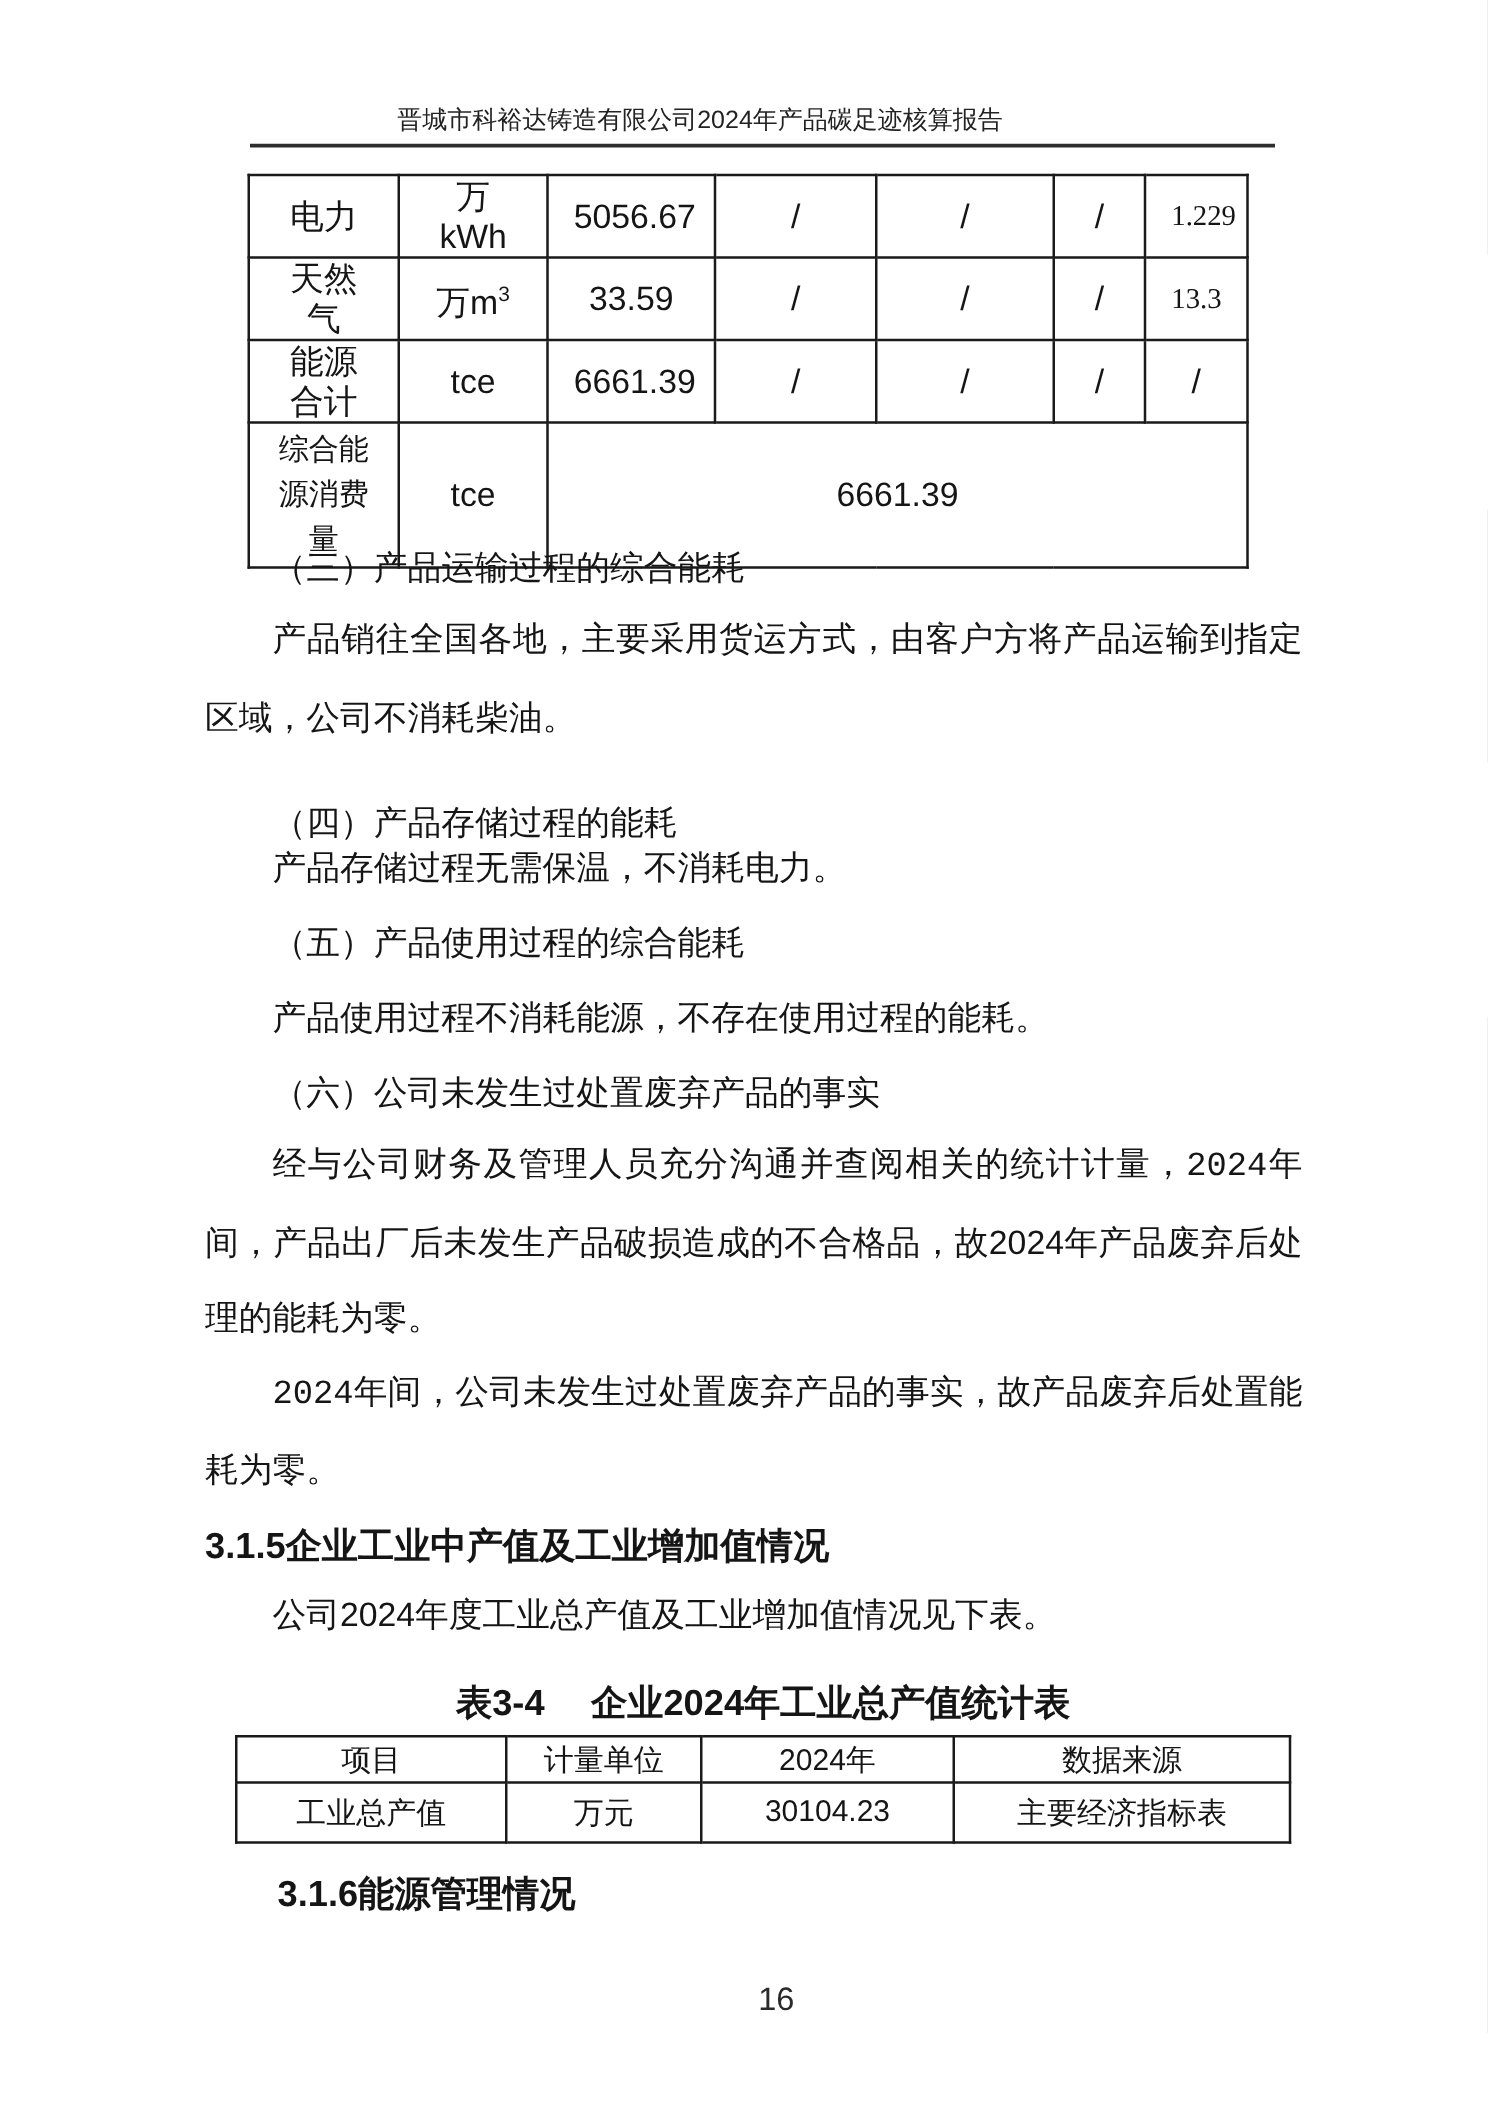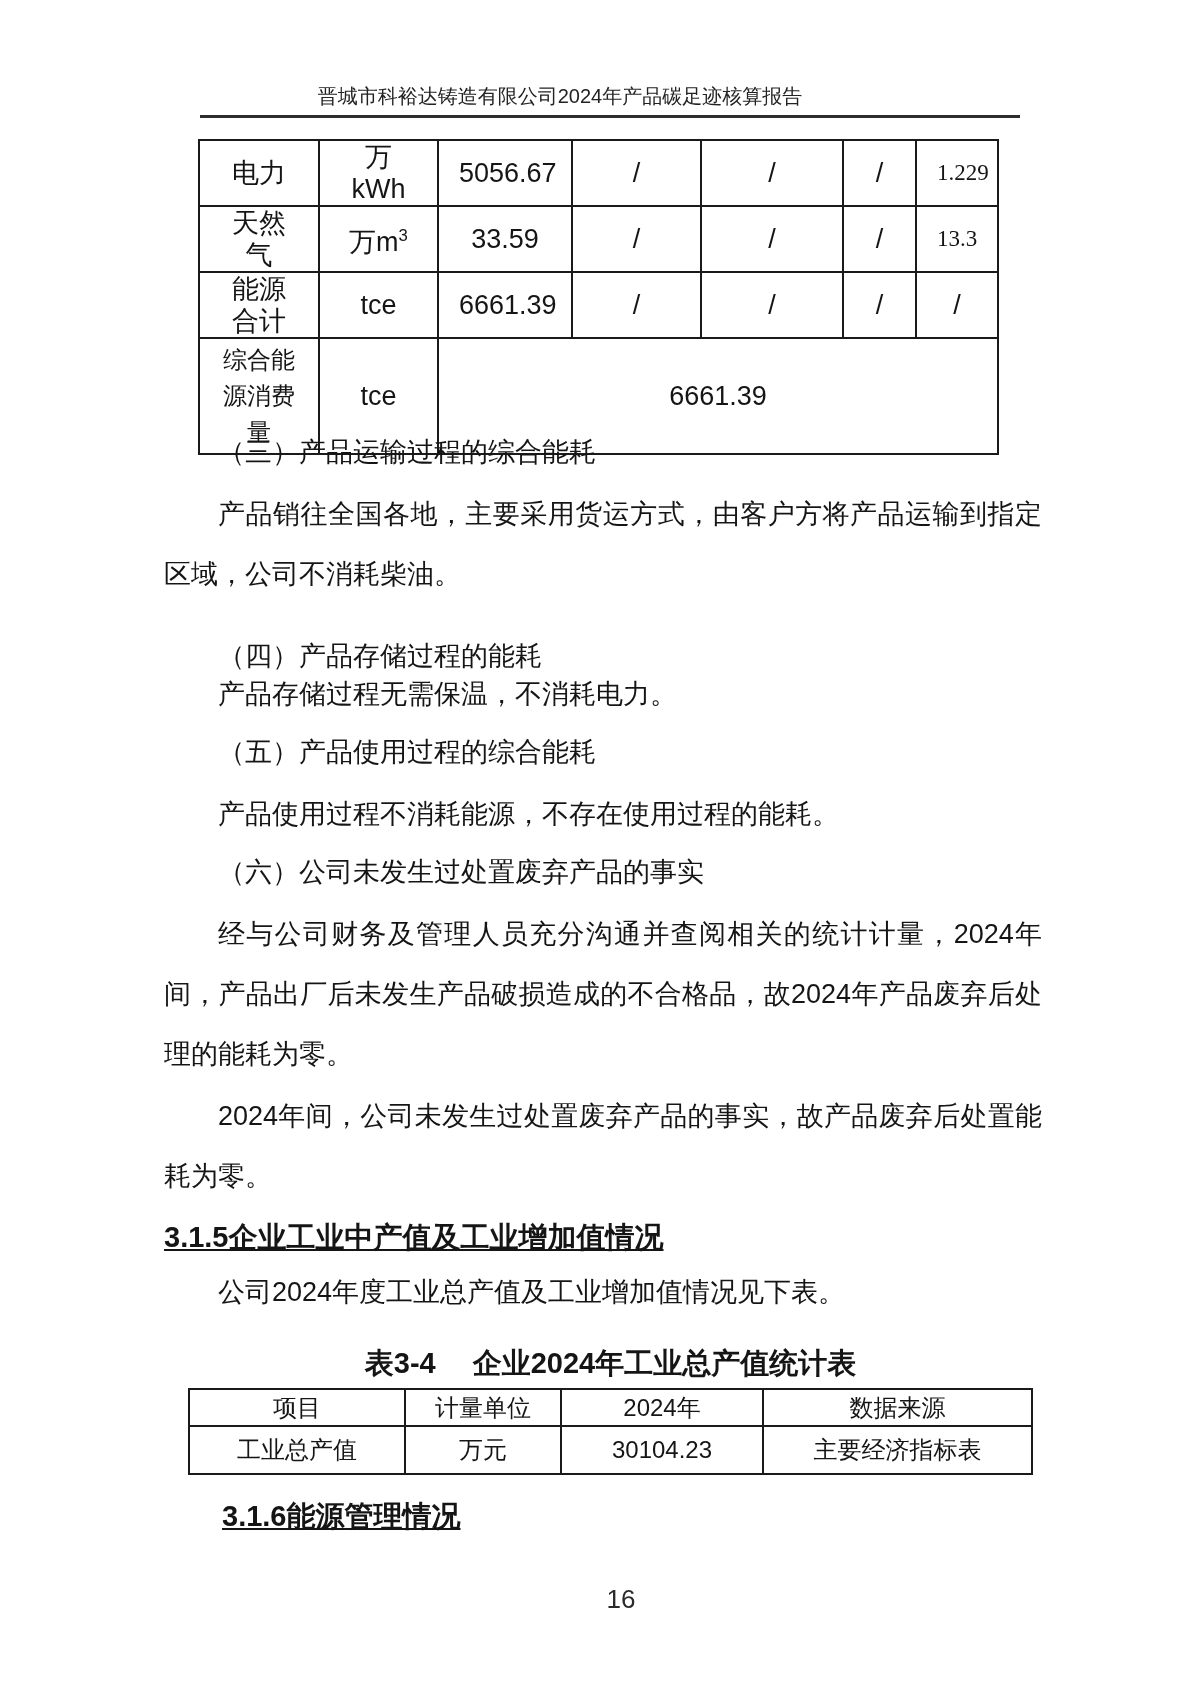--- a/index.html
+++ b/index.html
@@ -38,25 +38,25 @@
   sup{font-size:0.62em;}
   .out-table{
     position:absolute;left:188px;top:1388px;width:845px;
     font-size:24px;
   }
   
   .blk{
     position:absolute;left:164px;width:878px;
     font-size:27px;line-height:60px;
   }
-  .subhead{text-indent:2em;font-family:Liberation Mono, monospace;}
+  .subhead{text-indent:2em;}
   .tline{text-align:justify;text-align-last:justify;}
   .tline-last{text-align-last:left;}
-  .para .tline:first-child{text-indent:2em;}
-  .bold-head{font-weight:bold;font-size:29px;text-decoration:underline;}
+  .para .tline:first-child{text-indent:2em;font-family:Liberation Mono, monospace;}
+  .bold-head{font-weight:bold;font-size:29px;}
   .indent2{text-indent:2em;}
   .tbl-caption{
     position:absolute;left:188px;top:1346px;width:845px;
     text-align:center;font-weight:bold;font-size:29px;line-height:34px;
   }
   .page-num{
     position:absolute;top:1584px;left:26px;width:1190px;
     text-align:center;font-size:26px;color:#2a2a2a;
   }
 </style>

